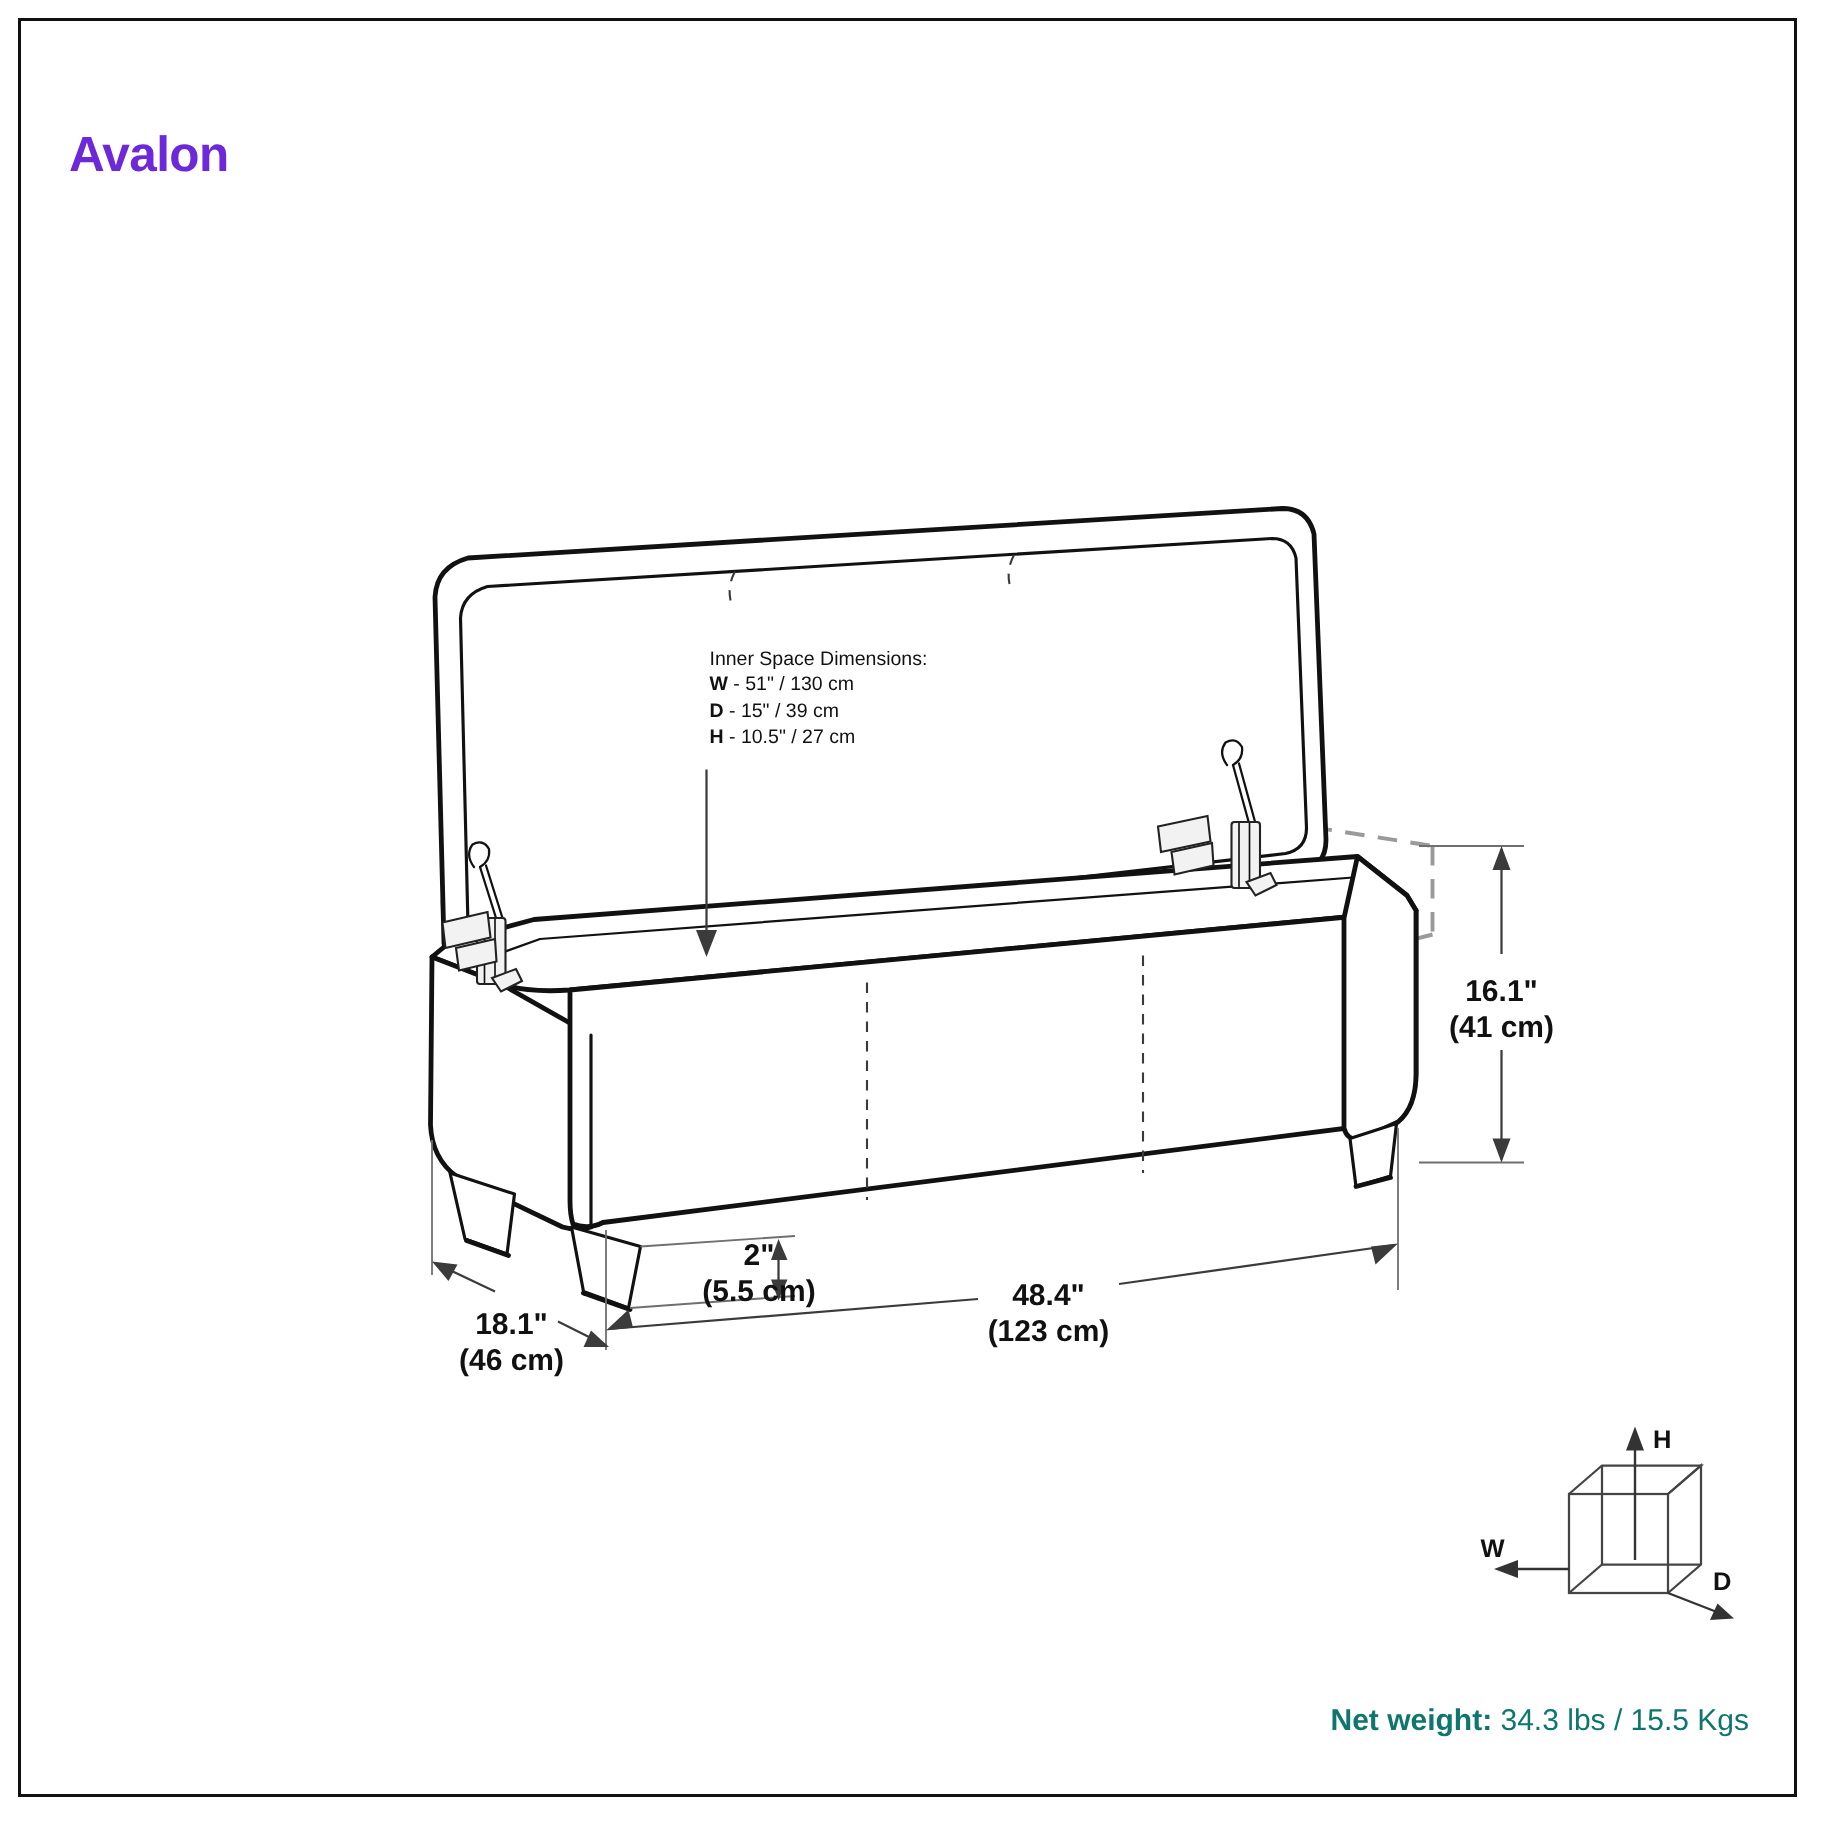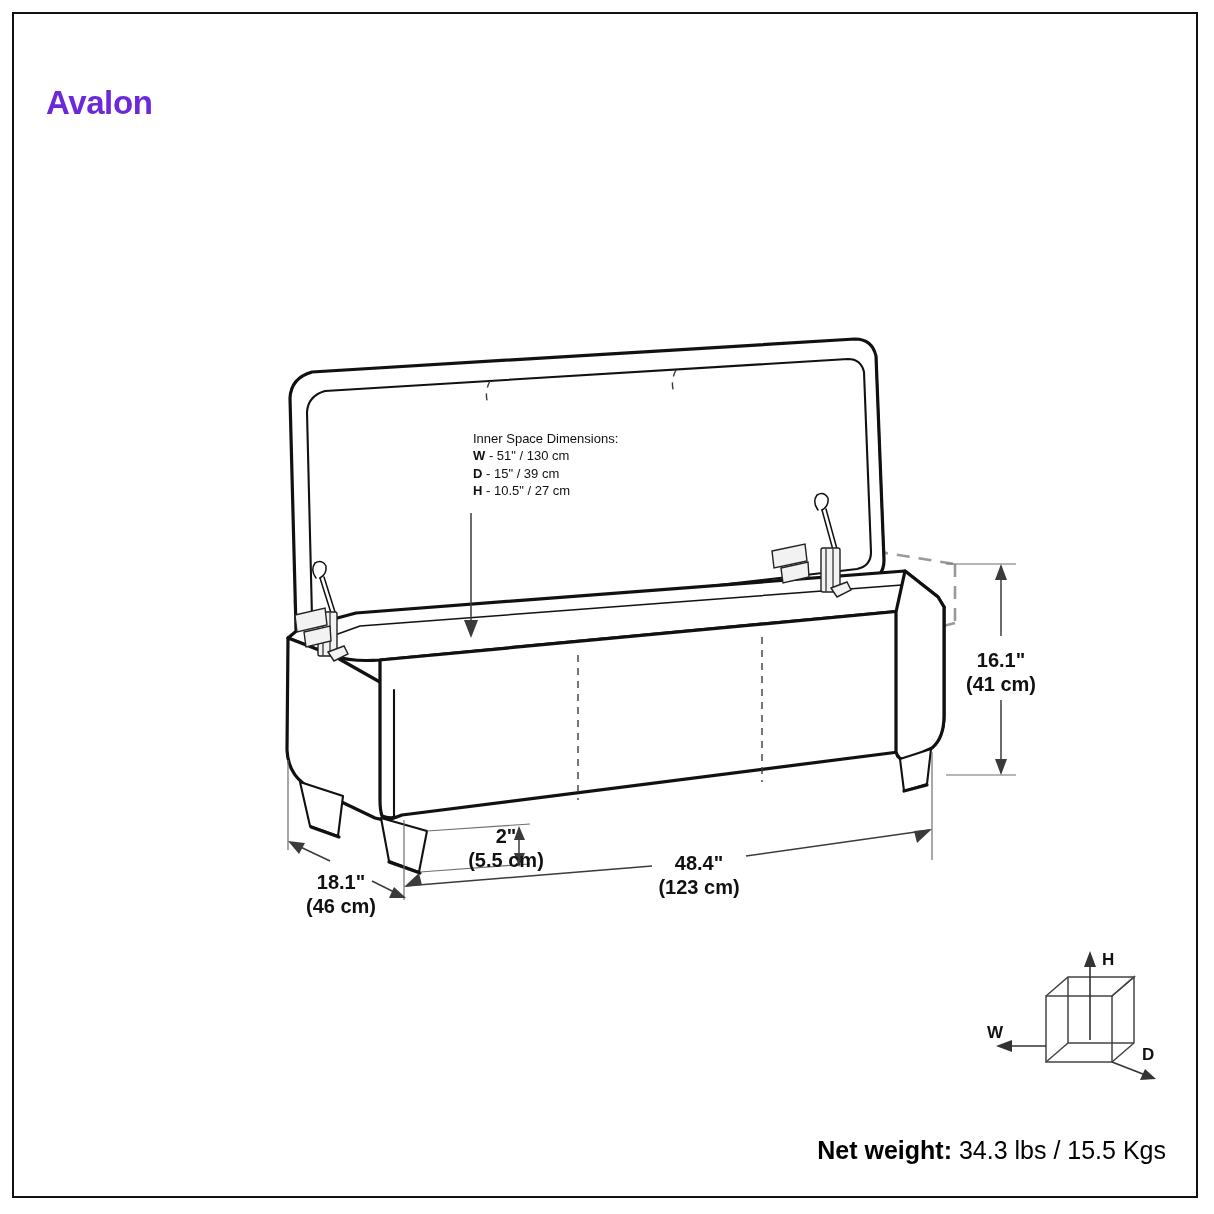--- a/index.html
+++ b/index.html
@@ -48,21 +48,21 @@
   #innerblock{
     position:absolute;left:455px;top:430px;
     font-size:13px;line-height:1.34;color:#111111;
     white-space:nowrap;
     margin-left:18px;
   }
   #innerblock .hdr{font-weight:normal;}
   #innerblock .k{font-weight:bold;}
   #weight{
     position:absolute;right:48px;top:1136px;
-    font-size:25px;color:#000000;white-space:nowrap;
+    font-size:20px;color:#0f766e;white-space:nowrap;
   }
   #weight .k{font-weight:bold;}
 </style>
 </head>
 <body>
 
 <div id="frame"></div>
 
 <div id="title">
   <span>Avalon</span>

